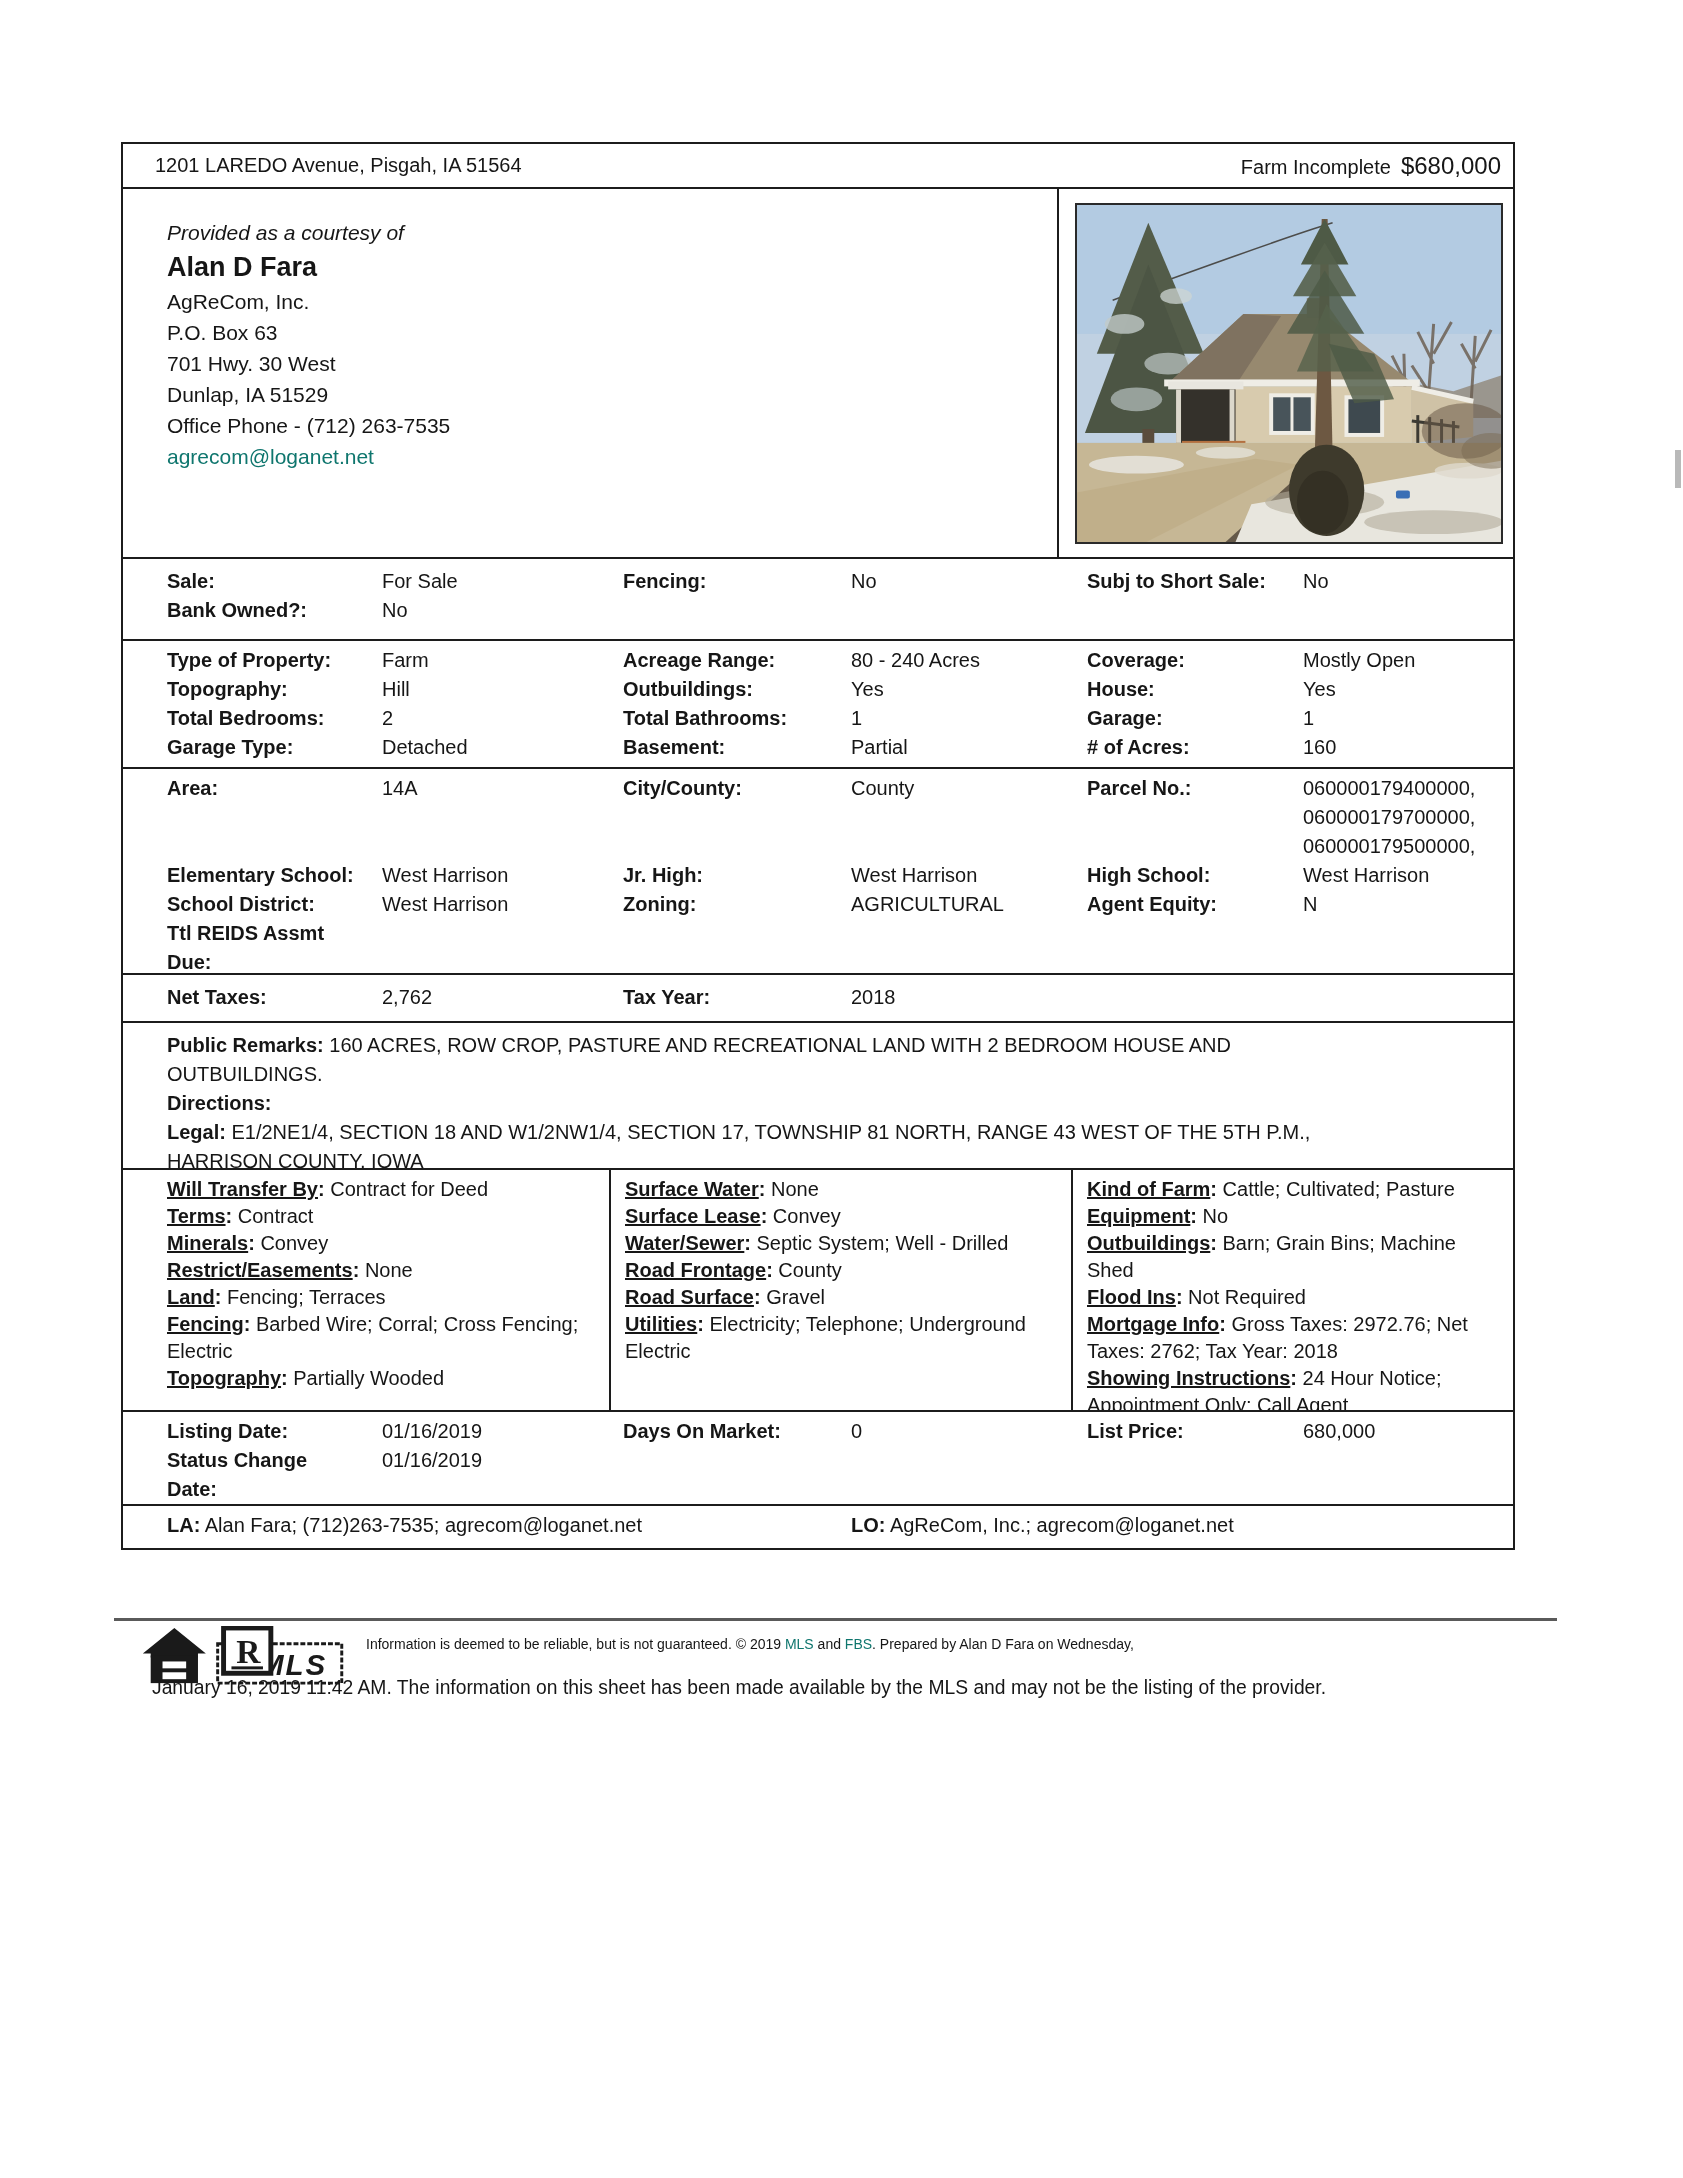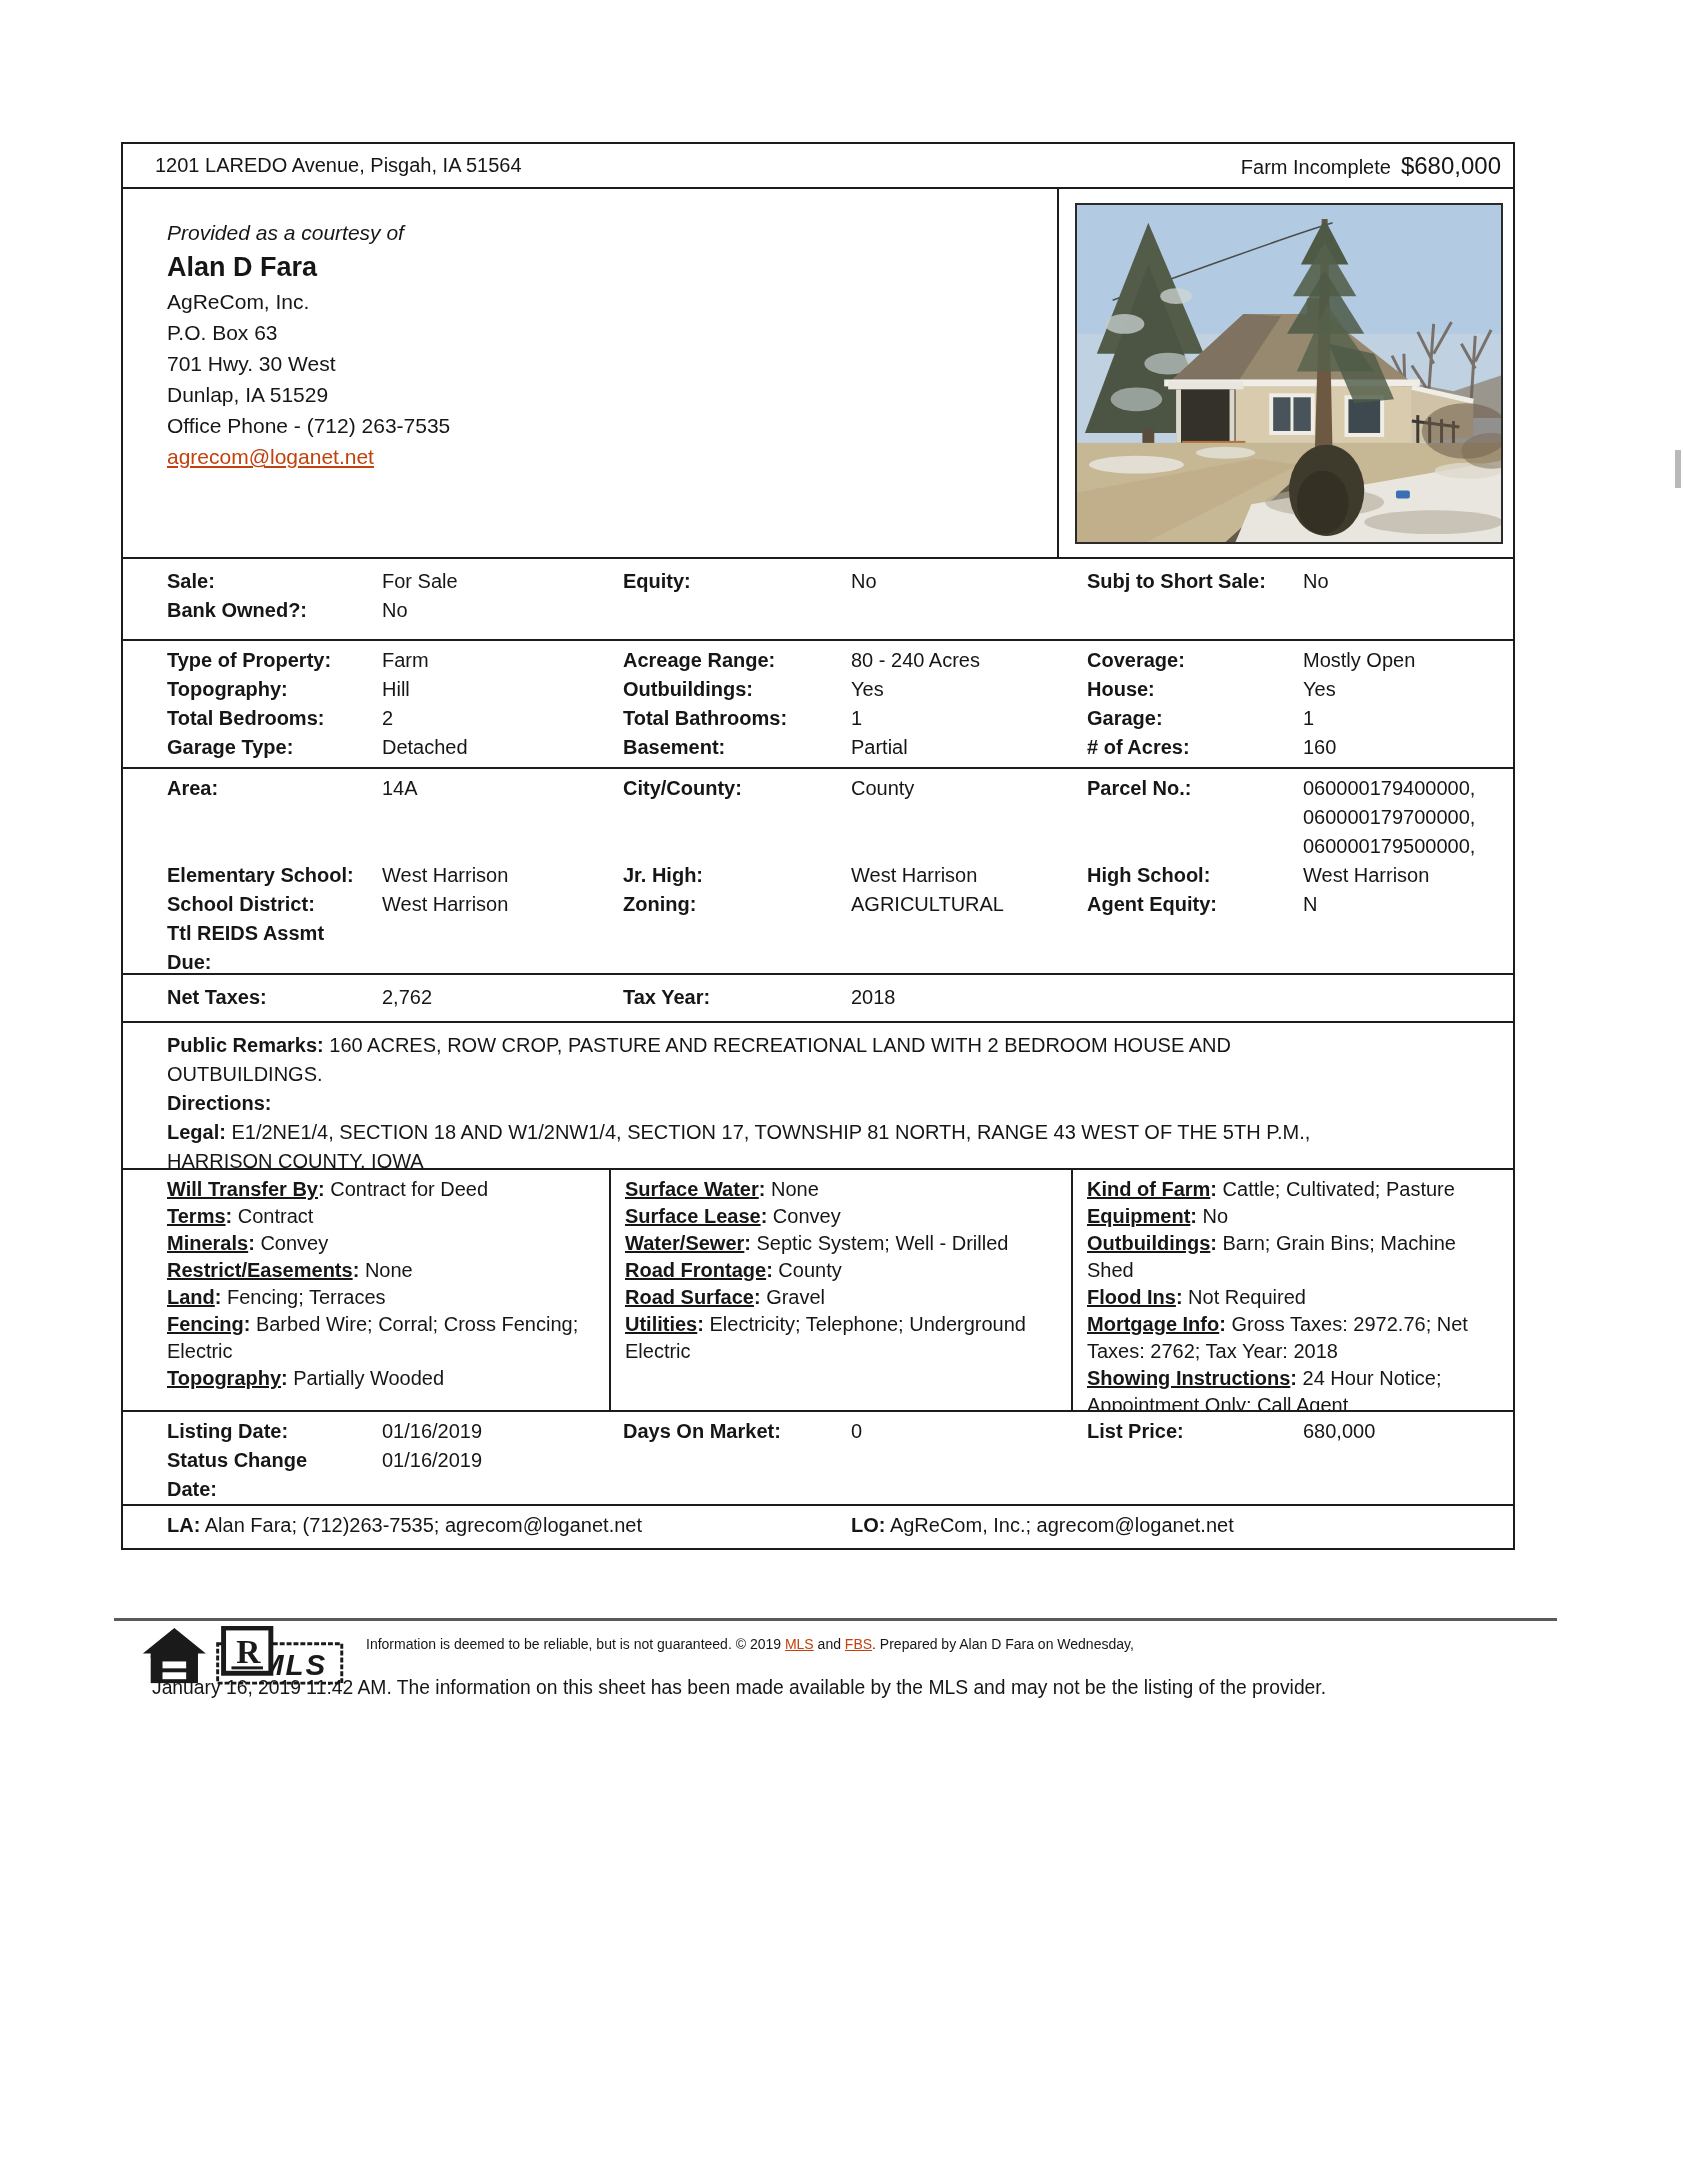--- a/index.html
+++ b/index.html
@@ -15,21 +15,21 @@
   
   .addr-bar { height:47px; display:flex; align-items:center; justify-content:space-between; padding:0 12px 0 32px; }
   .addr-right { display:flex; align-items:baseline; gap:10px; }
   .price-big { font-weight:normal; font-size:24px; }
 
   
   .courtesy { height:372px; display:flex; }
   .courtesy-left { width:934px; padding:28px 0 0 44px; line-height:31px; font-size:21px; }
   .intro { font-style:italic; }
   .agent-name { font-weight:bold; font-size:27px; line-height:38px; }
-  .link { color:#c2410c;text-decoration:underline; }
+  .link { color:#0f766e; }
   .courtesy-right { flex:1; border-left:2px solid #1c1c1c; position:relative; }
   .photo-frame { position:absolute; left:16px; top:14px; width:428px; height:341px; border:2px solid #2a2a2a; overflow:hidden; background:#b7cfe4; }
   .photo-frame svg { display:block; width:100%; height:100%; }
 
   
   .grow { position:relative; height:29px; }
   .g { position:absolute; top:0; white-space:nowrap; }
   .lb { font-weight:bold; }
   .c1l { left:44px; } .c1v { left:259px; }
   .c2l { left:500px; } .c2v { left:728px; }
@@ -173,21 +173,21 @@
           </g>
         </svg>
       </div>
     </div>
   </div>
 
   <div class="sec sale-sec">
     <div class="grow">
       <span class="g c1l lb">Sale:</span>
       <span class="g c1v">For Sale</span>
-      <span class="g c2l lb">Equity:</span>
+      <span class="g c2l lb">Fencing:</span>
       <span class="g c2v">No</span>
       <span class="g c3l lb">Subj to Short Sale:</span>
       <span class="g c3v">No</span>
     </div>
     <div class="grow">
       <span class="g c1l lb">Bank Owned?:</span>
       <span class="g c1v">No</span>
     </div>
   </div>
 

